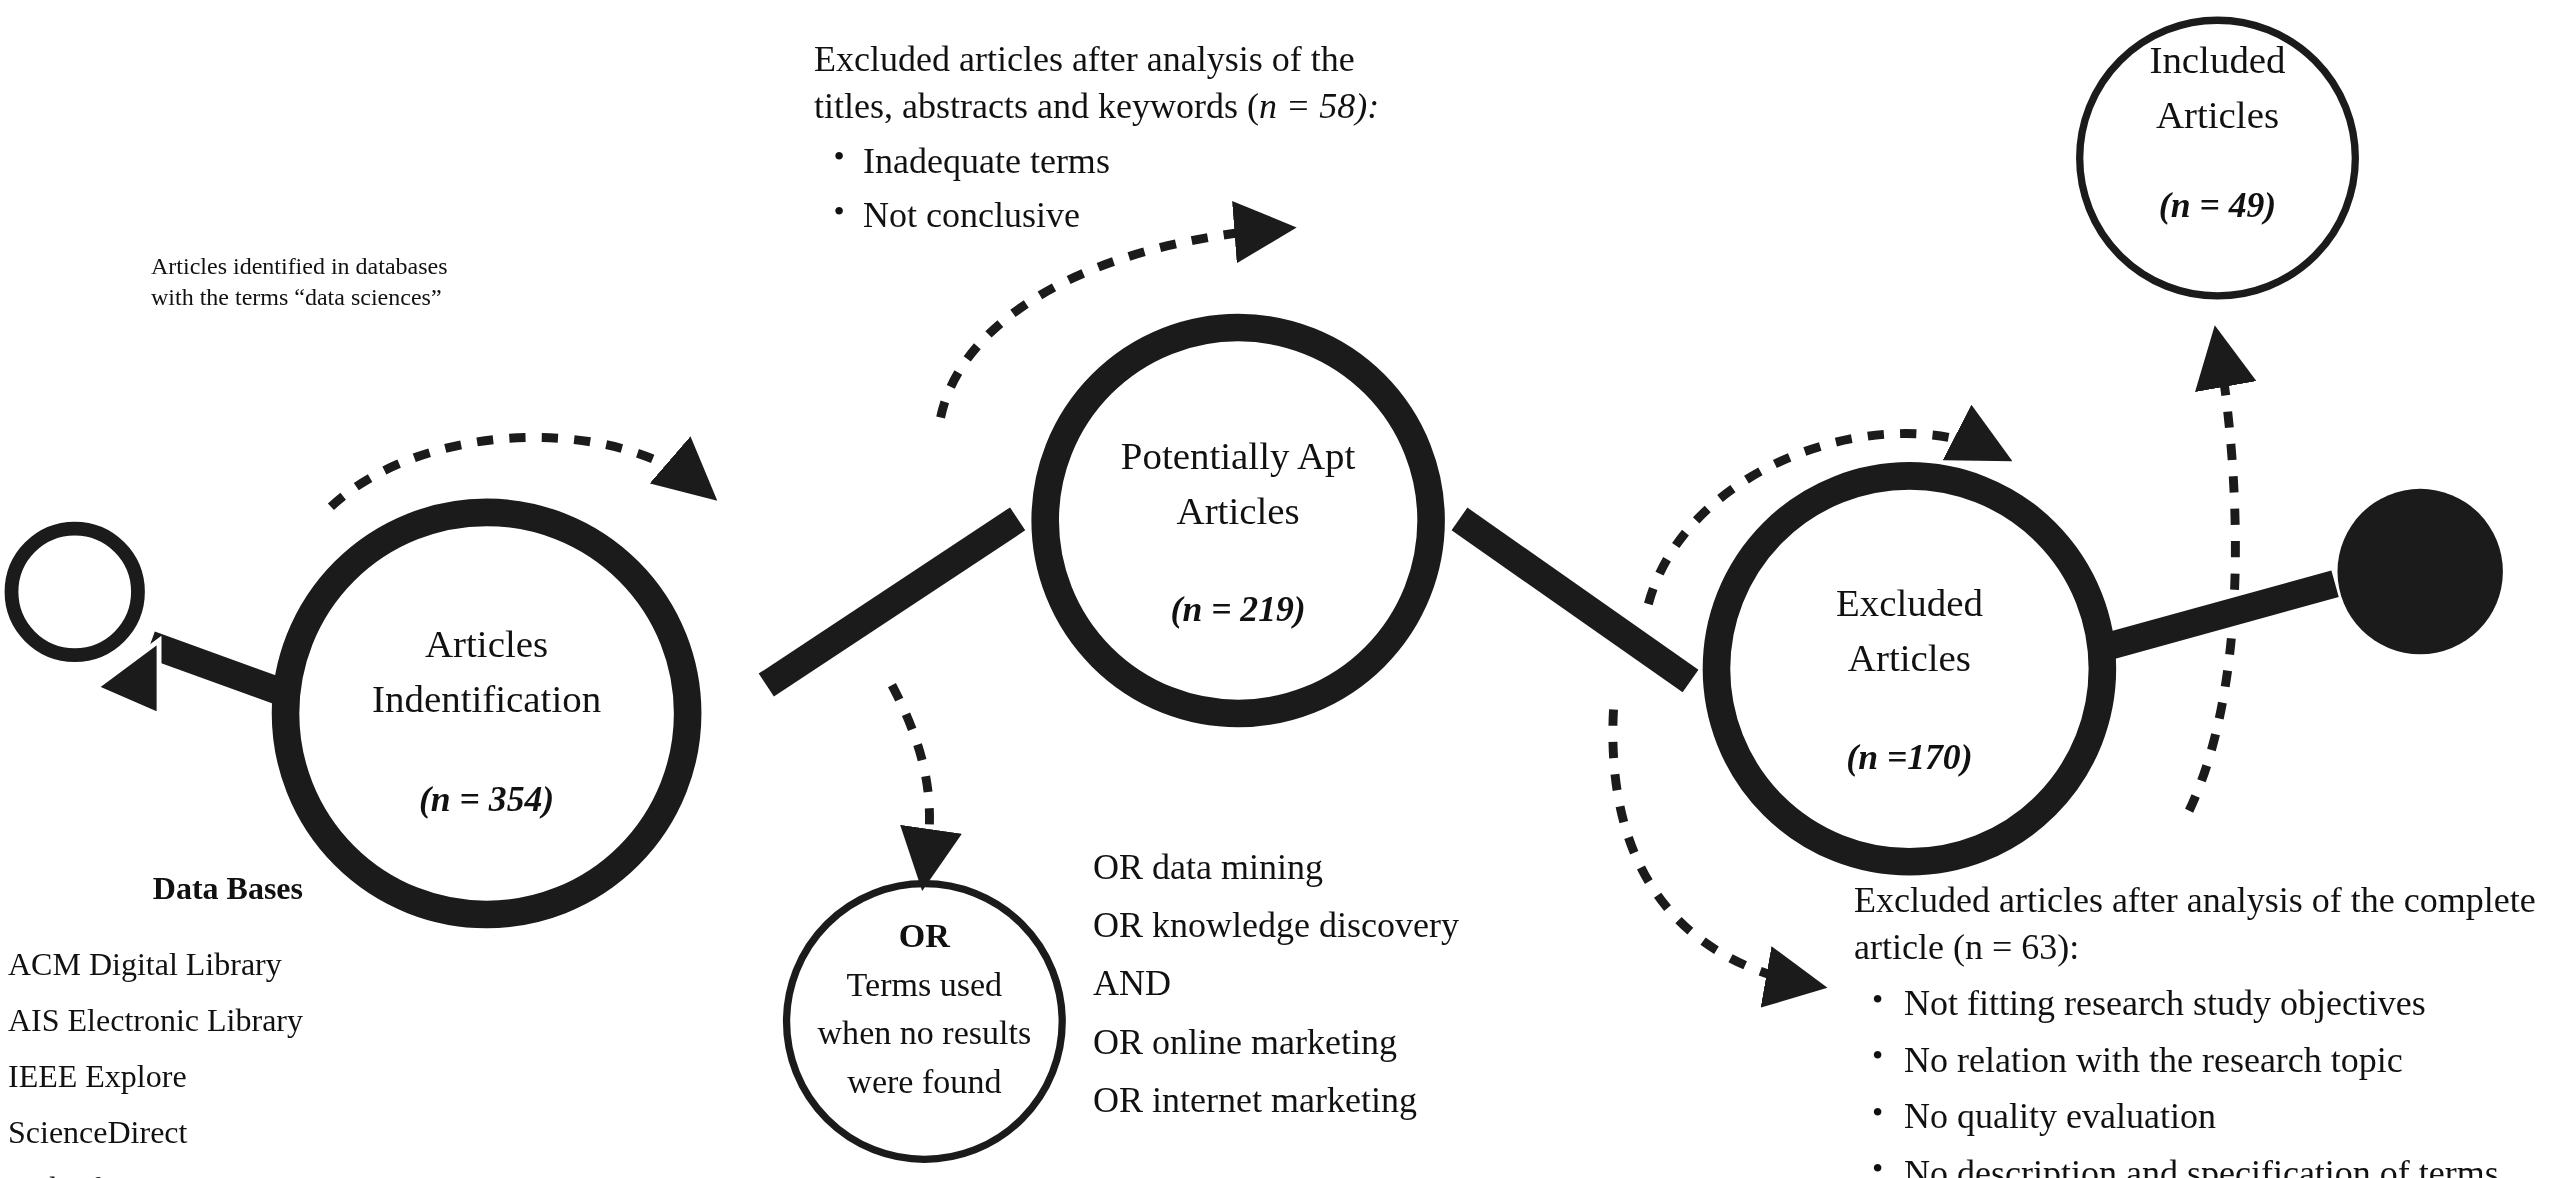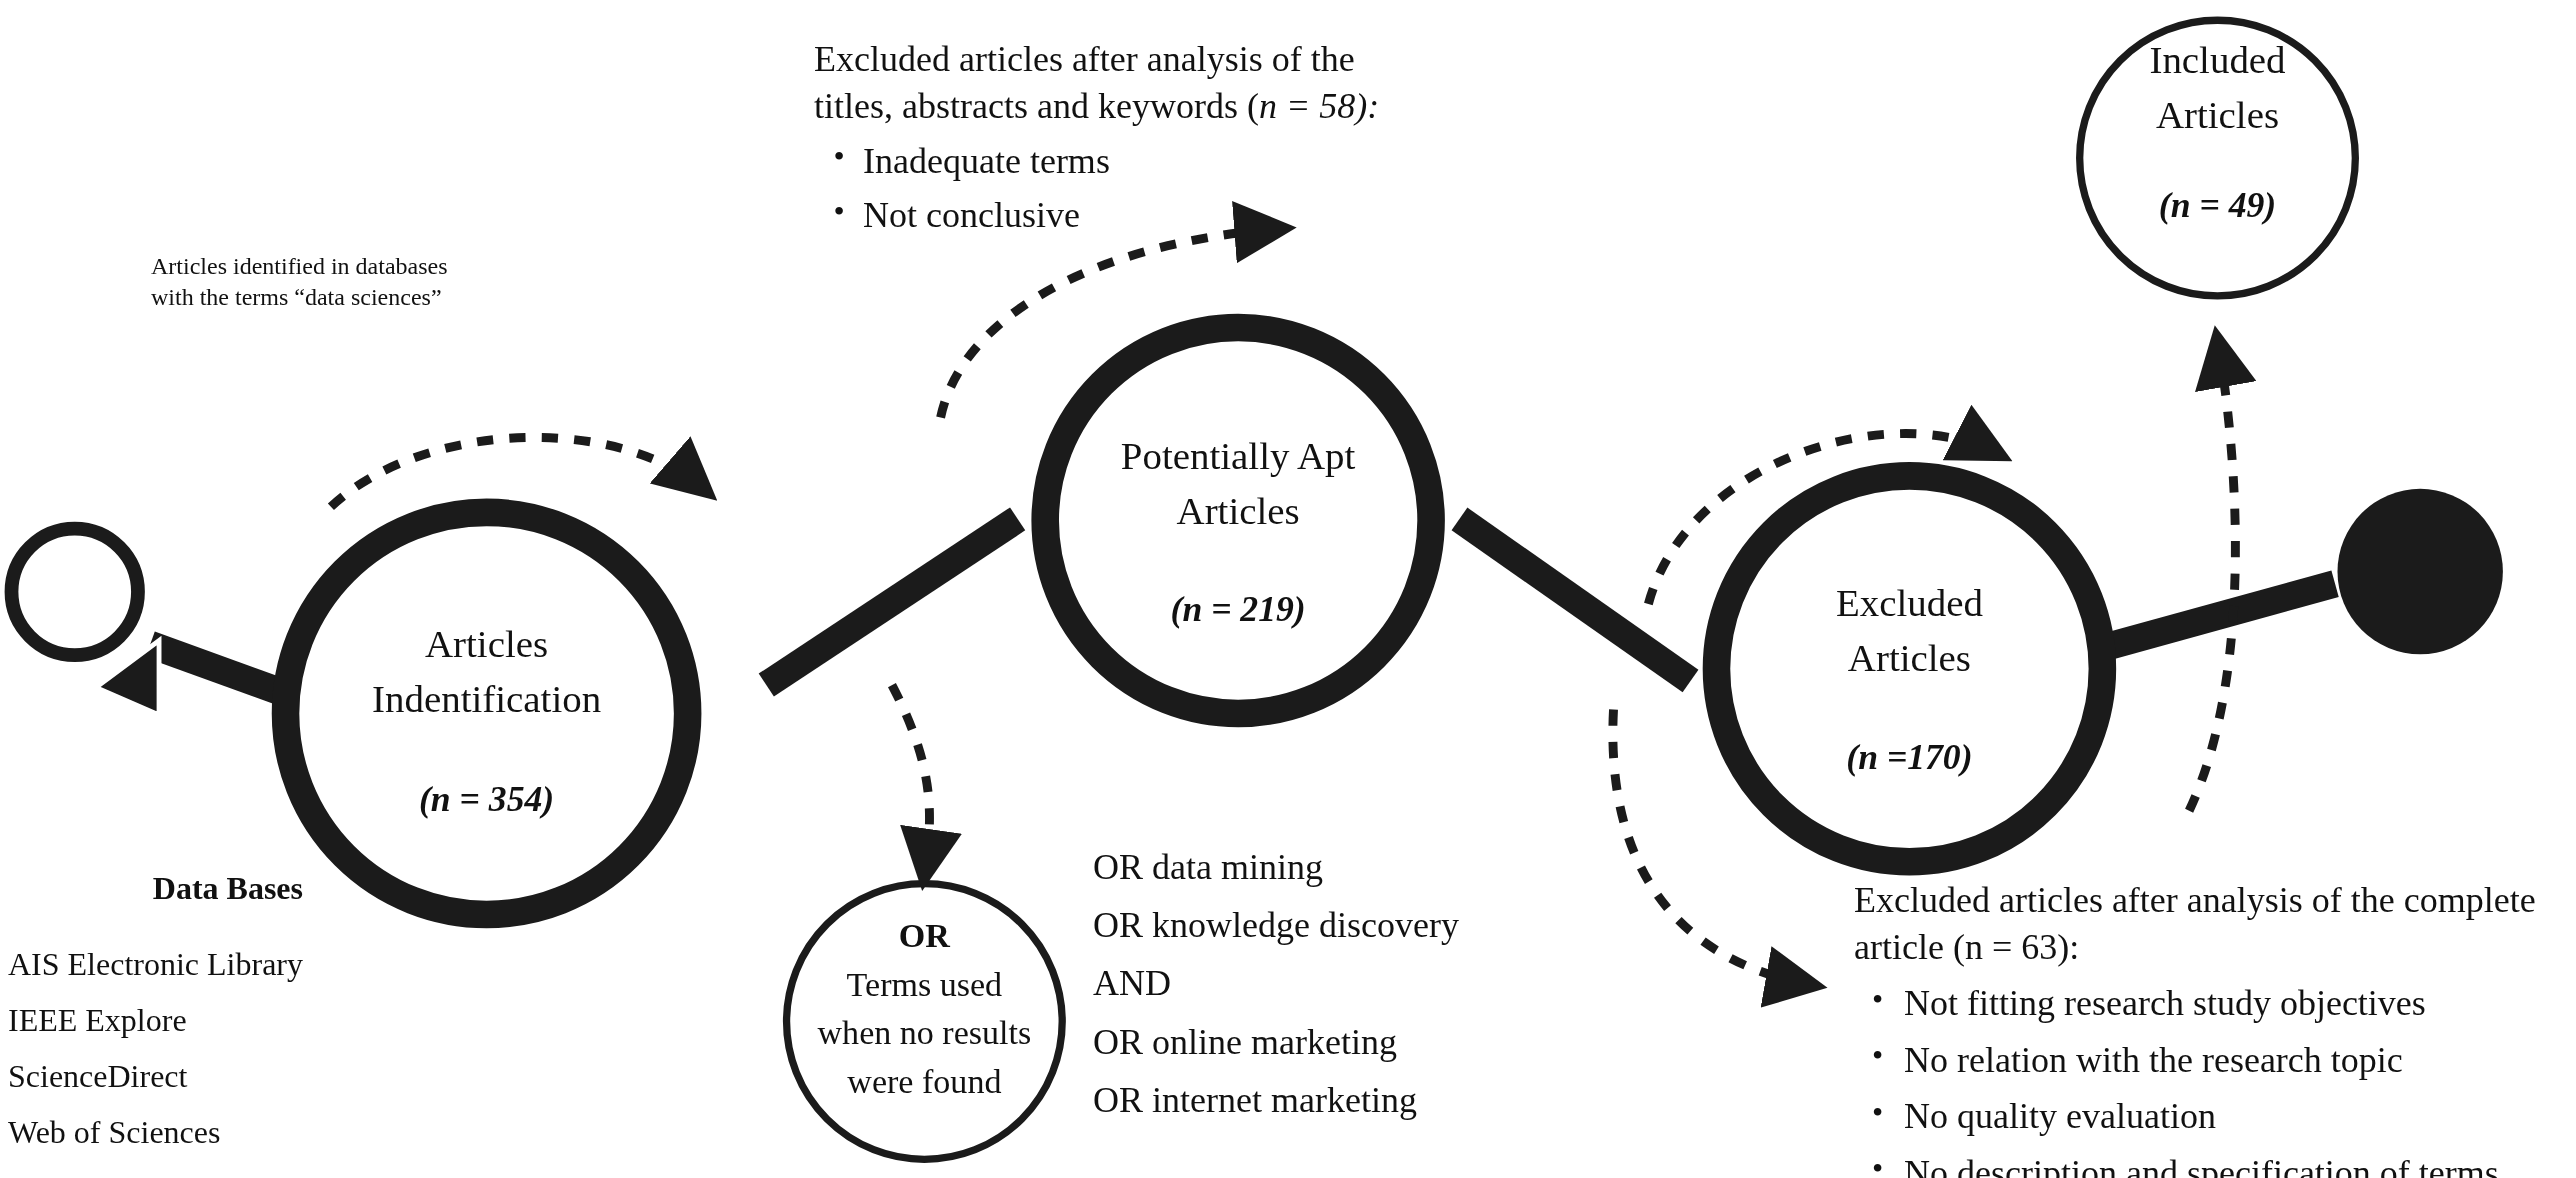--- a/index.html
+++ b/index.html
@@ -235,20 +235,21 @@
     </ul>
   </div>
 
   <div class="tblock" id="identified-block">
     <span class="line">Articles identified in databases</span>
     <span class="line"><span>with the terms </span><span>“data sciences”</span></span>
   </div>
 
   <div class="tblock" id="databases-block">
     <span class="dbtitle">Data Bases</span>
+    <span class="dbitem">ACM Digital Library</span>
     <span class="dbitem">AIS Electronic Library</span>
     <span class="dbitem">IEEE Explore</span>
     <span class="dbitem">ScienceDirect</span>
     <span class="dbitem">Web of Sciences</span>
   </div>
 
   <div class="tblock" id="or-terms-block">
     <span class="line">OR data mining</span>
     <span class="line">OR knowledge discovery</span>
     <span class="line">AND</span>

